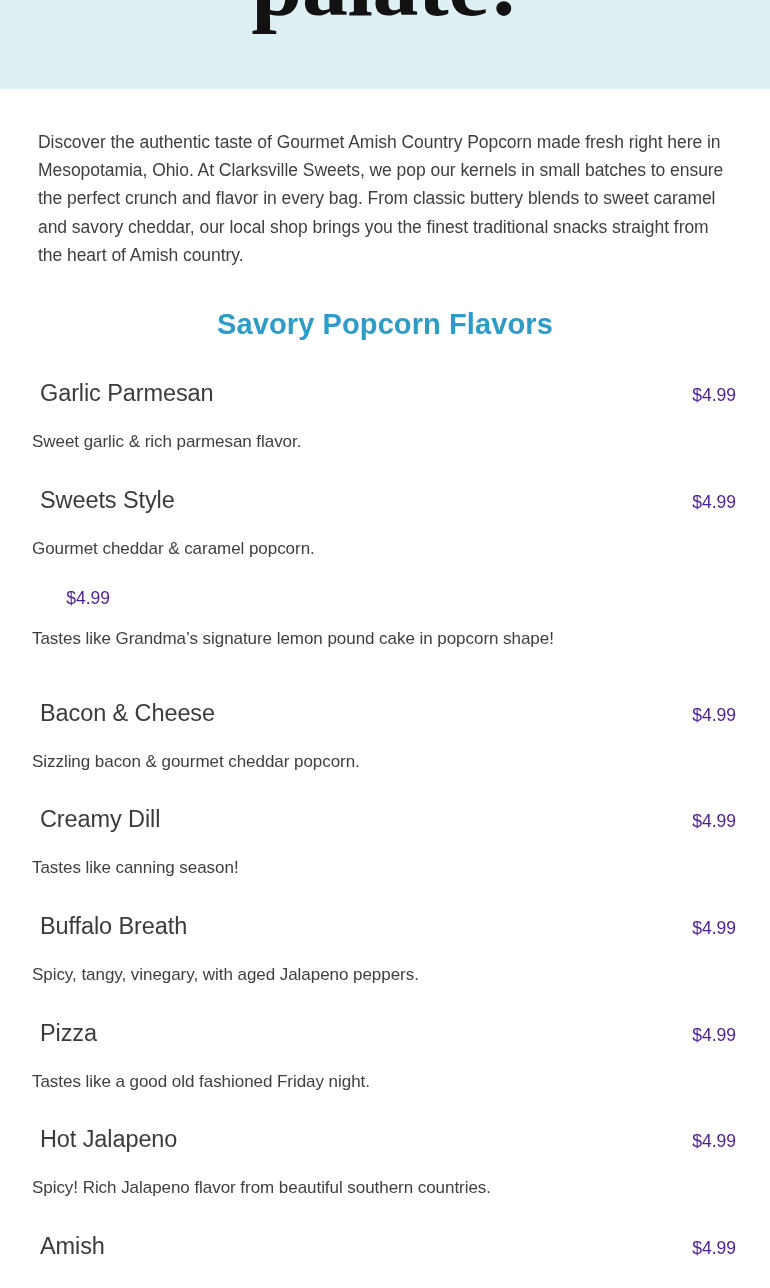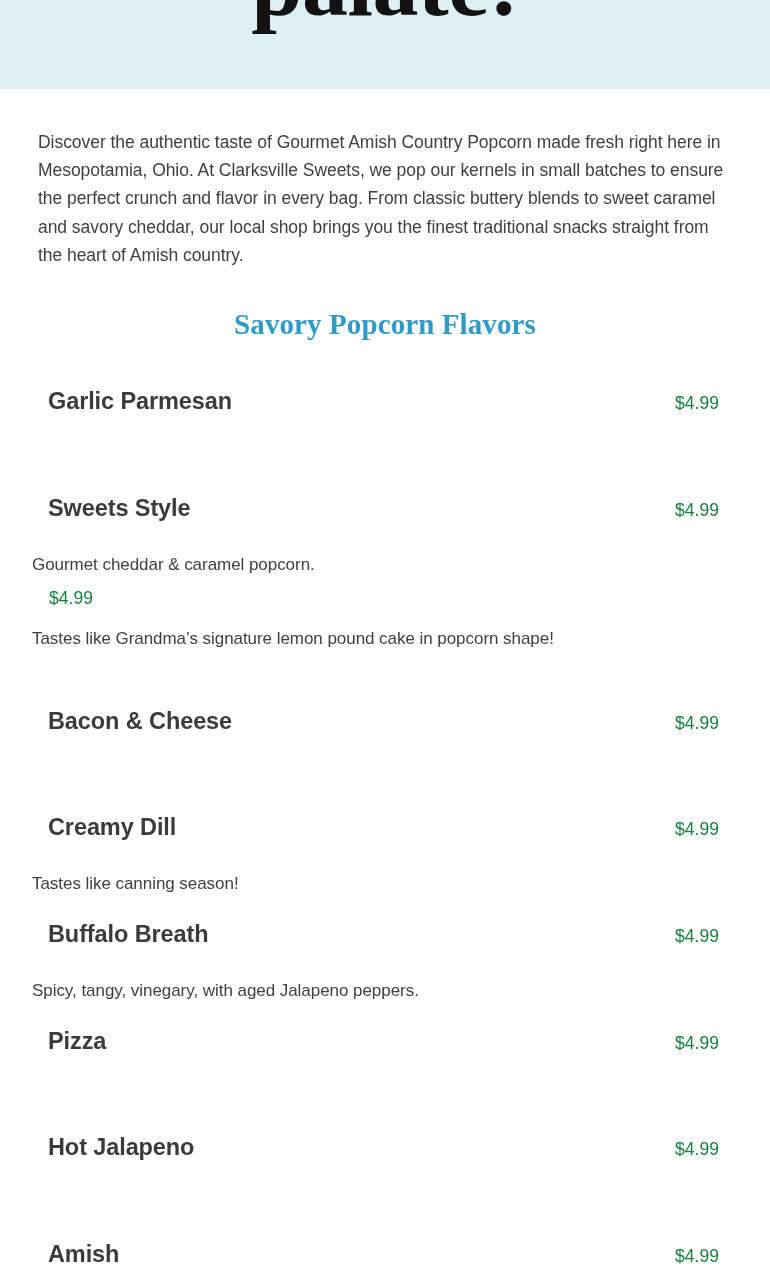--- a/index.html
+++ b/index.html
@@ -55,21 +55,21 @@
     line-height: 28.2px;
     color: #3f3f3f;
     font-family: "Liberation Sans", sans-serif;
     letter-spacing: -0.05px;
   }
 
   .section-heading {
     margin: 0;
     padding: 30px 0 0 0;
     text-align: center;
-    font-family: Liberation Serif, serif;
+    font-family: Liberation Sans, sans-serif;
     font-weight: bold;
     font-size: 29px;
     line-height: 38px;
     color: #2e9bc8;
     letter-spacing: 0.1px;
   }
 
   
   .menu-list {
     margin: 0;
@@ -86,32 +86,32 @@
     display: flex;
     align-items: baseline;
     justify-content: space-between;
     padding-top: 6px;
   }
   .menu-item-name {
     font-size: 23.5px;
     line-height: 32px;
     color: #3b3b3b;
     font-family: "Liberation Sans", sans-serif;
-    font-weight: bold;
+    font-weight: normal;
     letter-spacing: -0.1px;
-    margin: 16px;
+    margin: 8px;
     flex: 0 1 auto;
   }
   .menu-item-price {
     font-size: 17.5px;
     line-height: 32px;
-    color: #15803d;
+    color: #4c1d95;
     font-family: "Liberation Sans", sans-serif;
     white-space: nowrap;
-    text-align: center;
+    text-align: right;
     width: 78px;
     flex: 0 0 auto;
     margin-right: 2px;
   }
   .menu-item-desc {
     margin: 0;
     padding-top: 13px;
     font-size: 17px;
     line-height: 24px;
     color: #3f3f3f;
@@ -132,20 +132,21 @@
 
   <h2 class="section-heading">Savory Popcorn Flavors</h2>
 
   <ul class="menu-list">
 
     <li class="menu-item">
       <div class="menu-item-head">
         <span class="menu-item-name">Garlic Parmesan</span>
         <span class="menu-item-price">$4.99</span>
       </div>
+      <p class="menu-item-desc">Sweet garlic &amp; rich parmesan flavor.</p>
     </li>
 
     <li class="menu-item">
       <div class="menu-item-head">
         <span class="menu-item-name">Sweets Style</span>
         <span class="menu-item-price">$4.99</span>
       </div>
       <p class="menu-item-desc">Gourmet cheddar &amp; caramel popcorn.</p>
     </li>
 
@@ -154,20 +155,21 @@
         <span class="menu-item-price">$4.99</span>
       </div>
       <p class="menu-item-desc">Tastes like Grandma’s signature lemon pound cake in popcorn shape!</p>
     </li>
 
     <li class="menu-item">
       <div class="menu-item-head">
         <span class="menu-item-name">Bacon &amp; Cheese</span>
         <span class="menu-item-price">$4.99</span>
       </div>
+      <p class="menu-item-desc">Sizzling bacon &amp; gourmet cheddar popcorn.</p>
     </li>
 
     <li class="menu-item">
       <div class="menu-item-head">
         <span class="menu-item-name">Creamy Dill</span>
         <span class="menu-item-price">$4.99</span>
       </div>
       <p class="menu-item-desc">Tastes like canning season!</p>
     </li>
 
@@ -177,27 +179,29 @@
         <span class="menu-item-price">$4.99</span>
       </div>
       <p class="menu-item-desc">Spicy, tangy, vinegary, with aged Jalapeno peppers.</p>
     </li>
 
     <li class="menu-item">
       <div class="menu-item-head">
         <span class="menu-item-name">Pizza</span>
         <span class="menu-item-price">$4.99</span>
       </div>
+      <p class="menu-item-desc">Tastes like a good old fashioned Friday night.</p>
     </li>
 
     <li class="menu-item">
       <div class="menu-item-head">
         <span class="menu-item-name">Hot Jalapeno</span>
         <span class="menu-item-price">$4.99</span>
       </div>
+      <p class="menu-item-desc">Spicy! Rich Jalapeno flavor from beautiful southern countries.</p>
     </li>
 
     <li class="menu-item">
       <div class="menu-item-head">
         <span class="menu-item-name">Amish</span>
         <span class="menu-item-price">$4.99</span>
       </div>
     </li>
 
   </ul>

